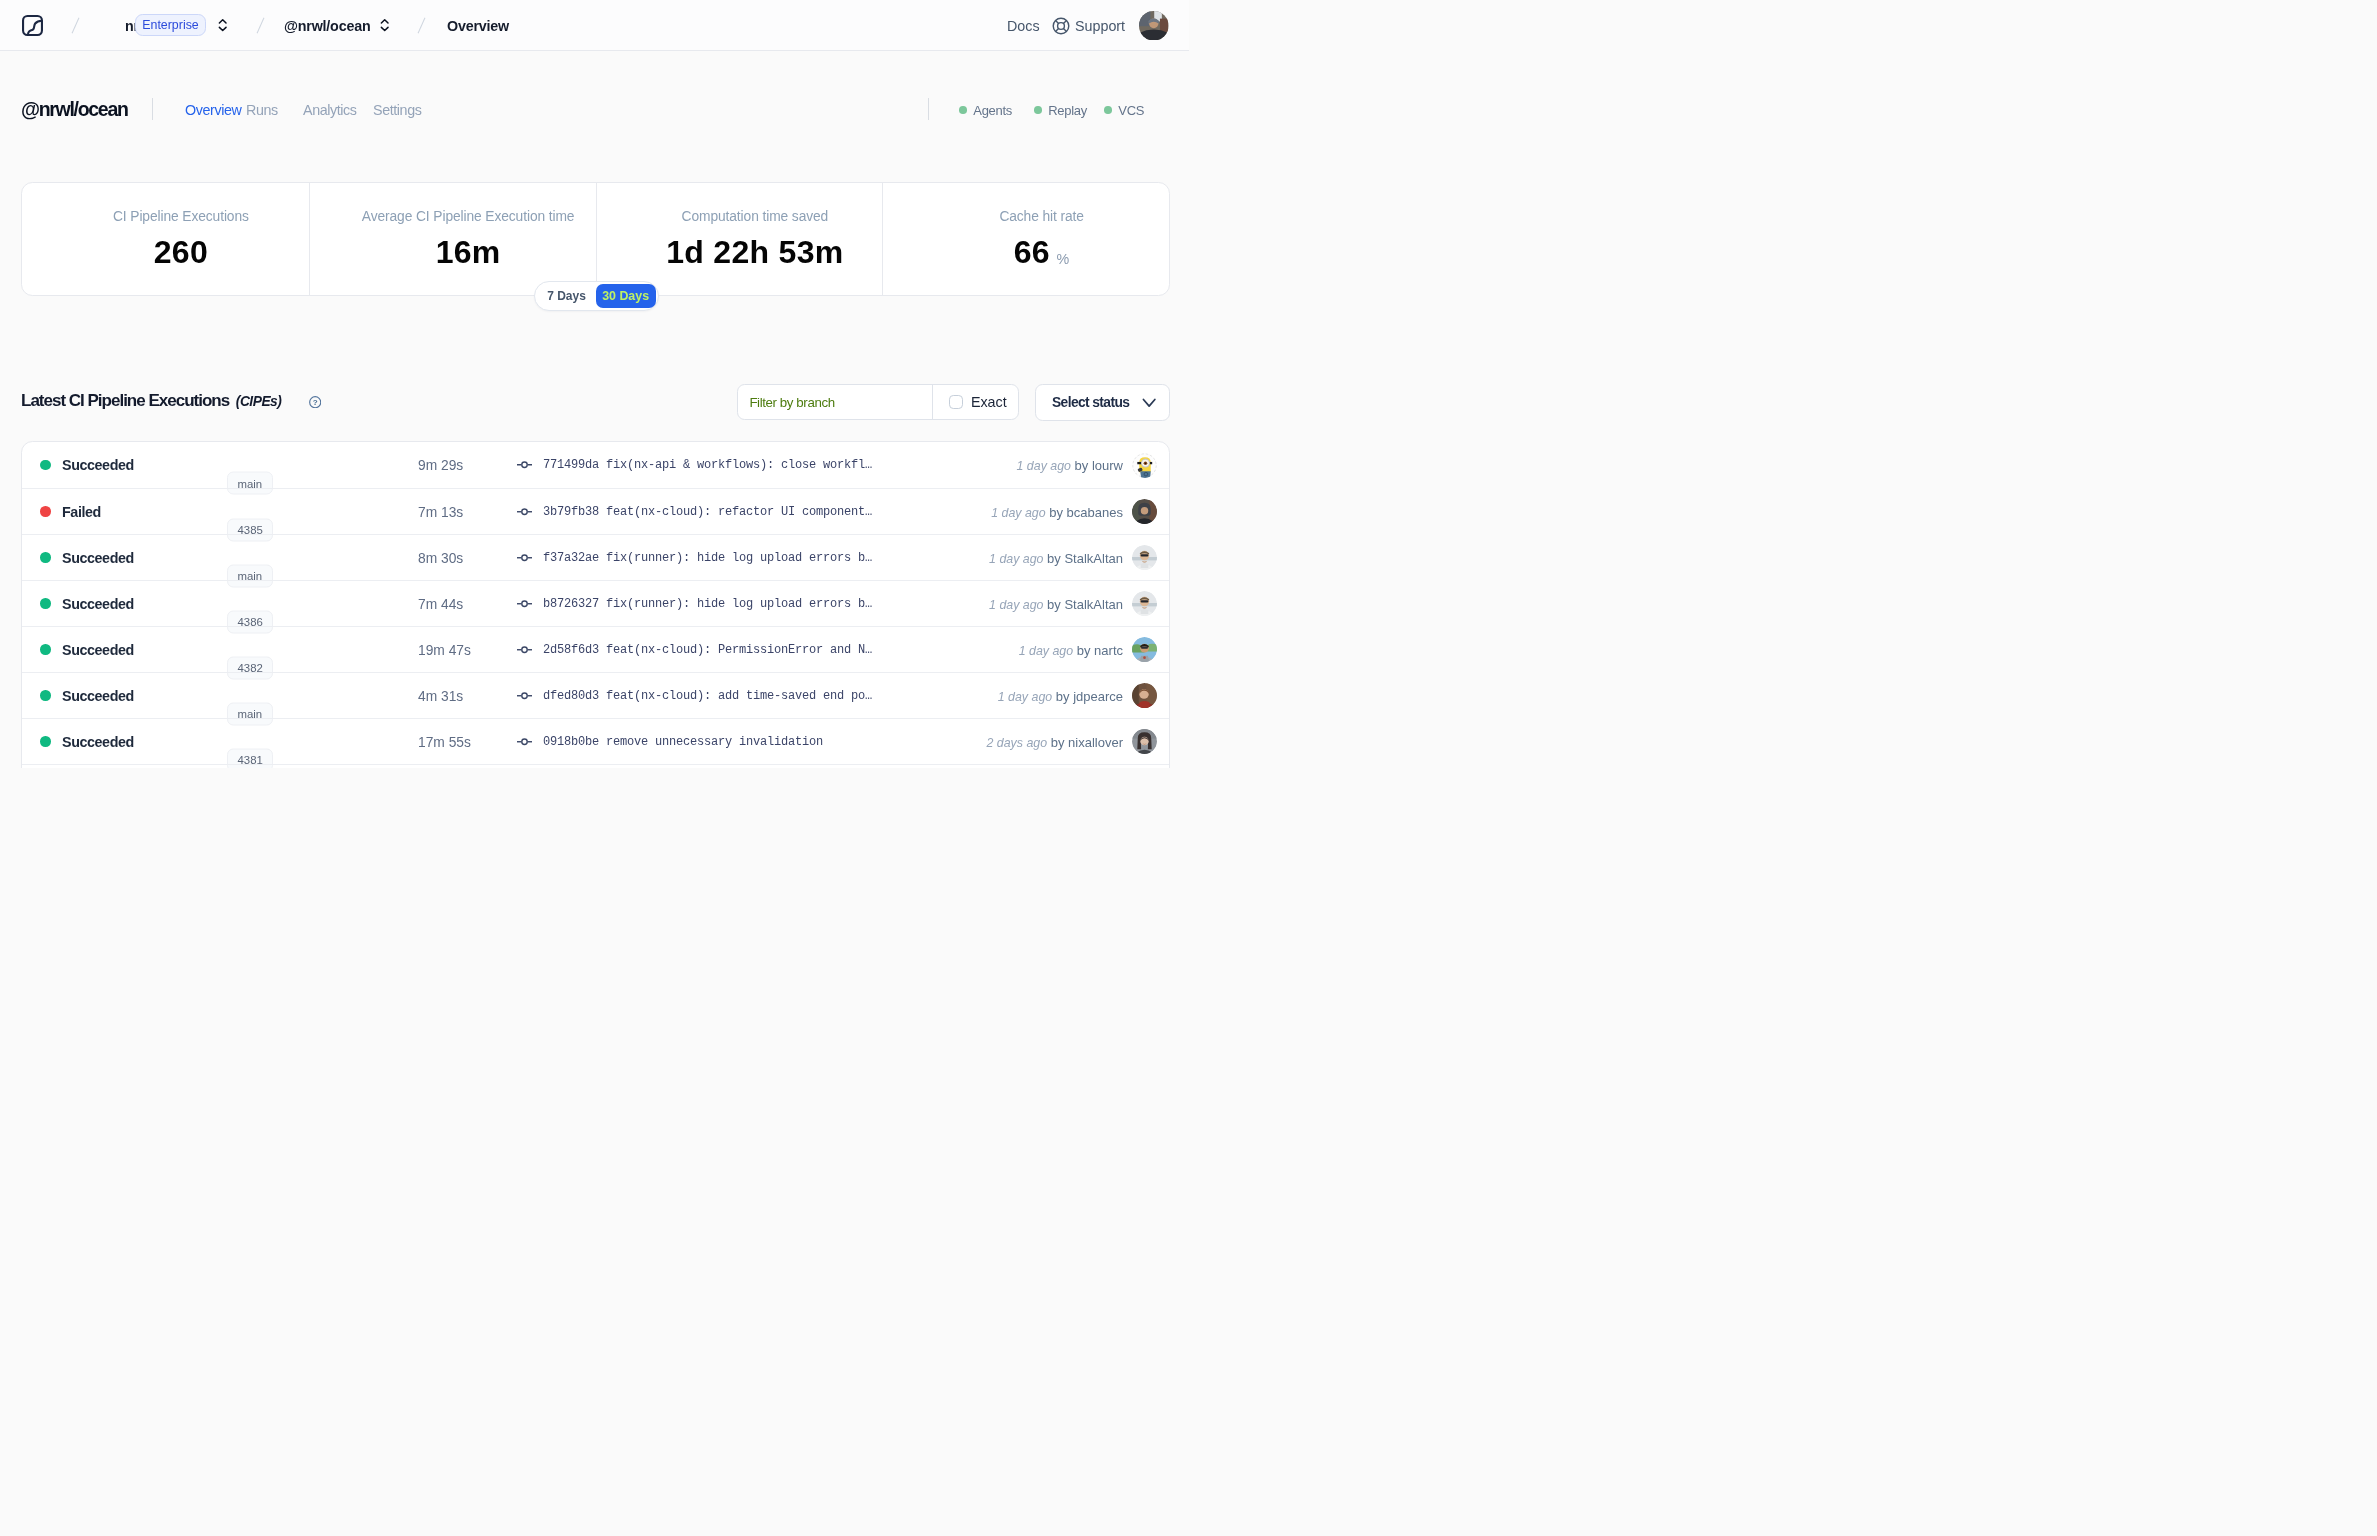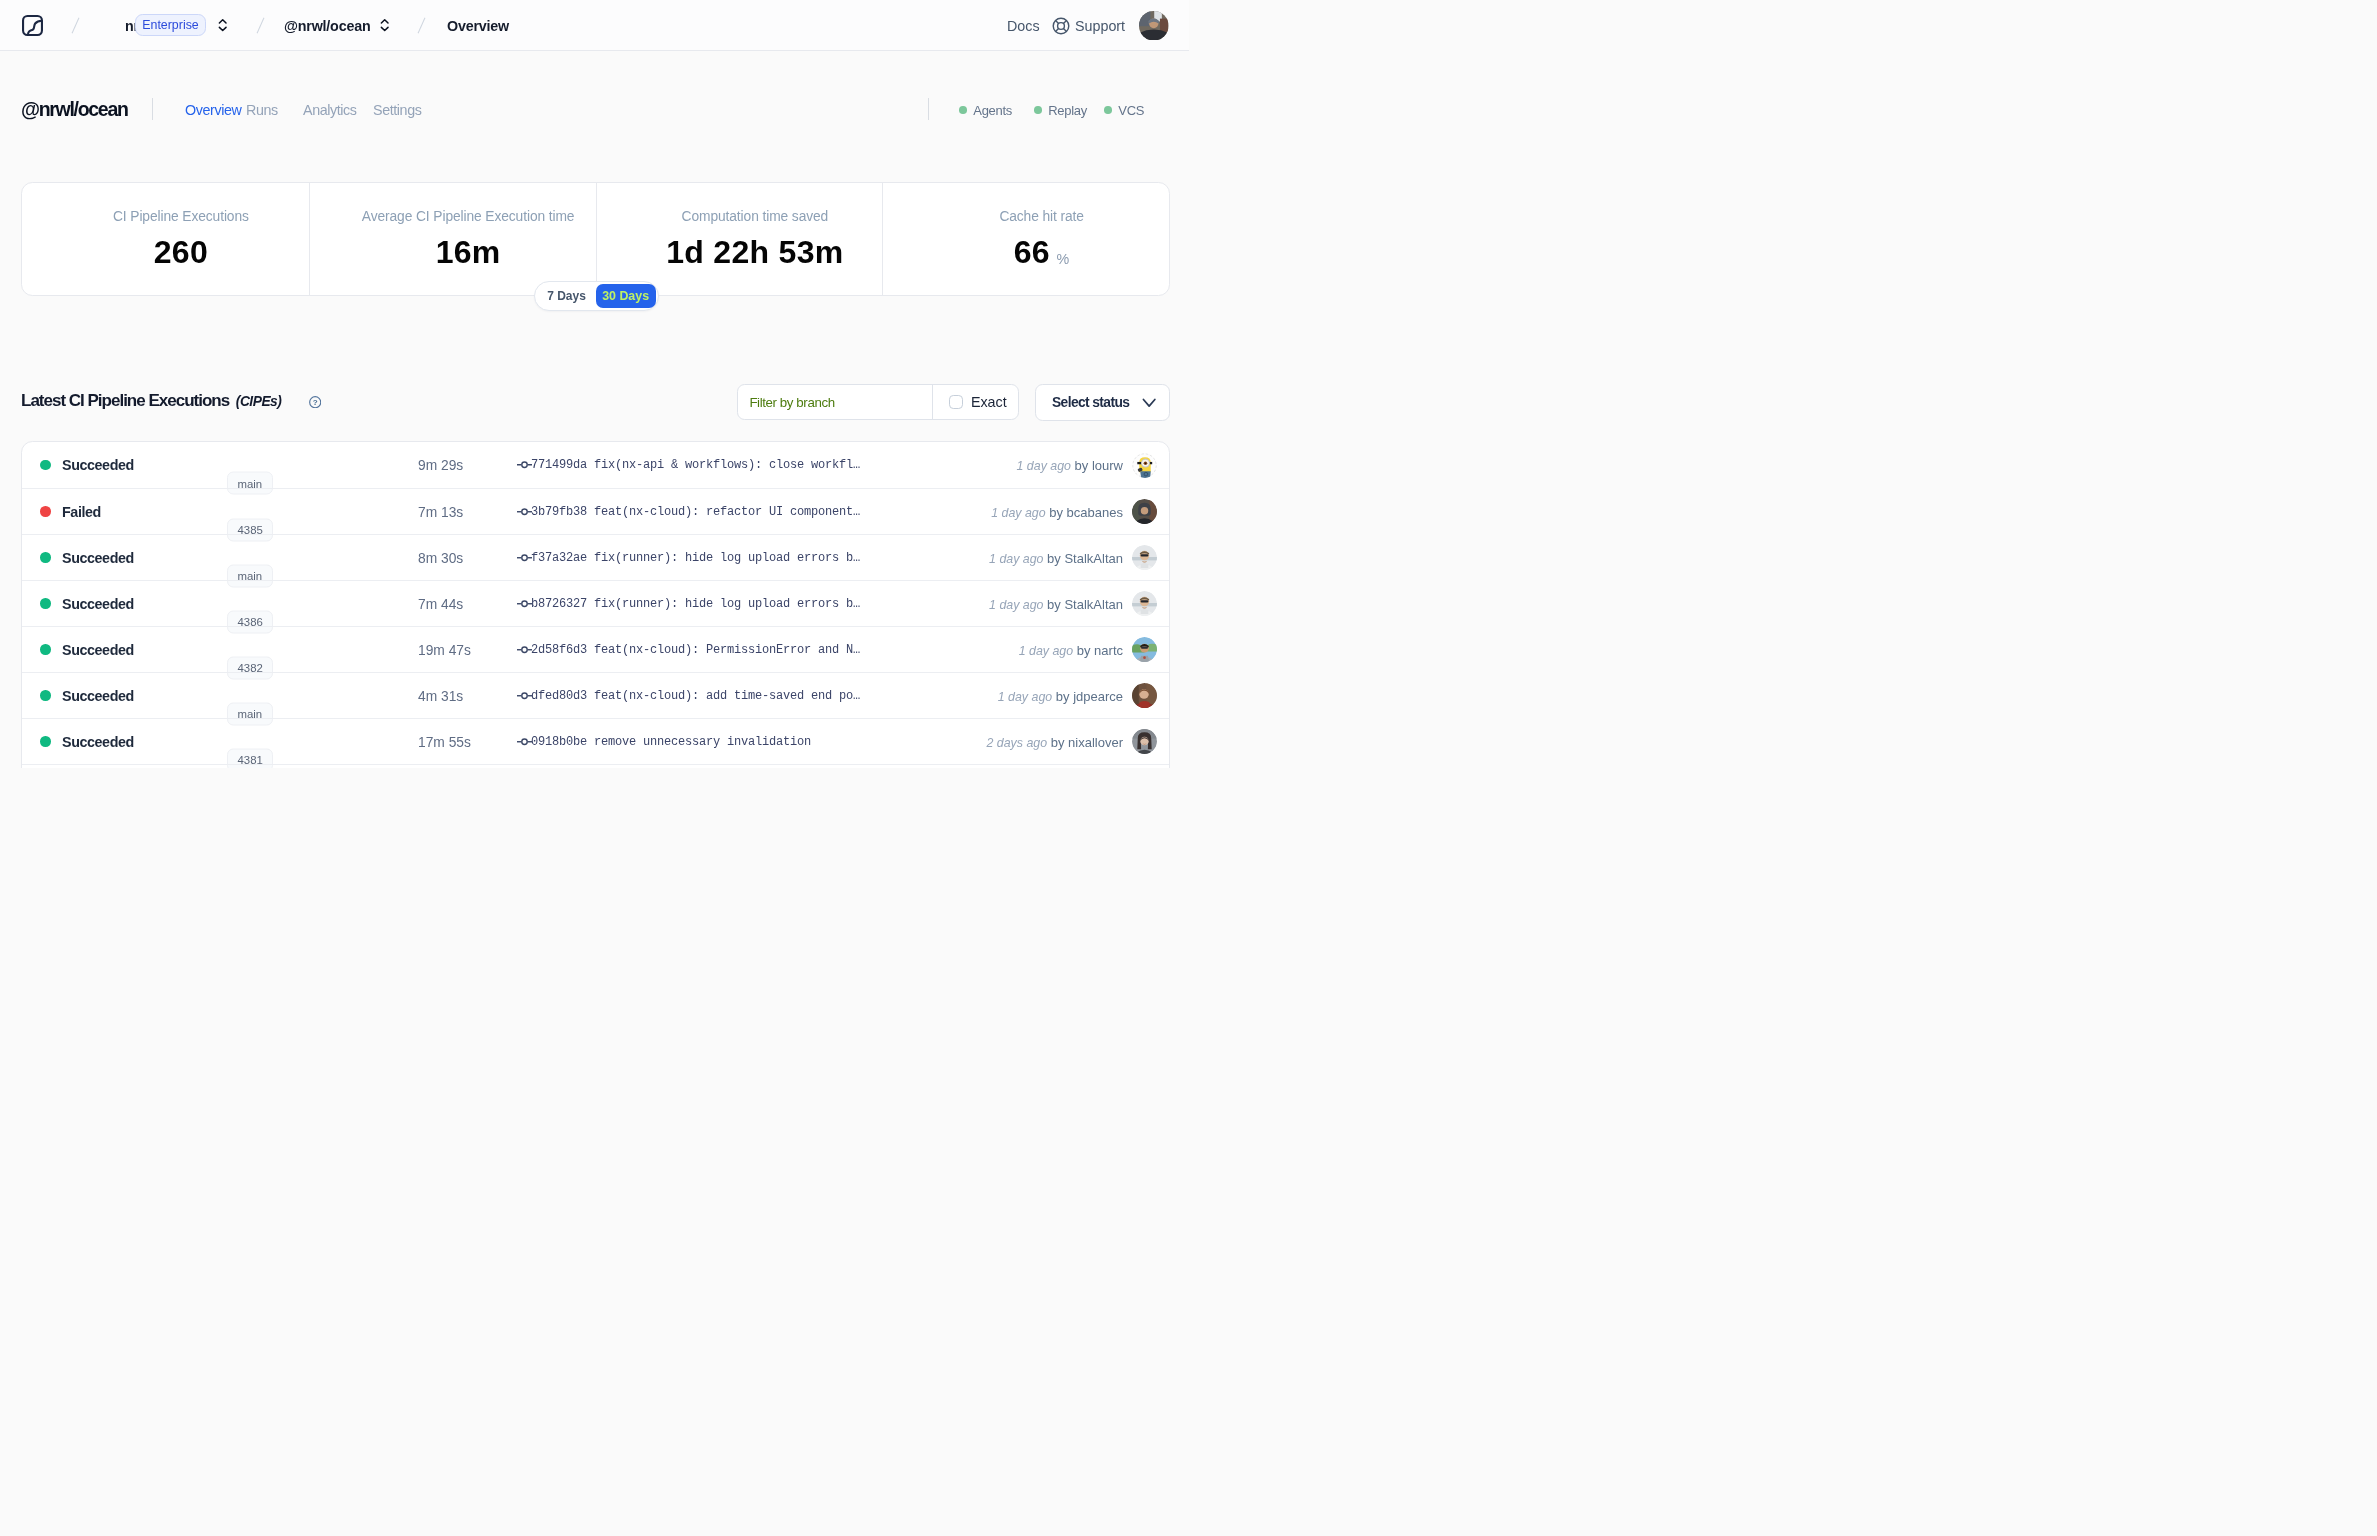--- a/index.html
+++ b/index.html
@@ -79,21 +79,21 @@
   overflow:hidden;
 }
 .row { position:relative; height:46px; }
 .row + .row { border-top:1px solid #eceef2; }
 .row .sdot { position:absolute; left:18px; top:50%; margin-top:-5.2px; width:10.5px; height:10.5px; border-radius:50%; background:#10b981; }
 .row .sdot.fail { background:#ef4444; }
 .row .sname { position:absolute; left:40px; top:50%; transform:translateY(-50%); font-size:14.3px; font-weight:600; color:#1e293b; letter-spacing:-0.4px; }
 .row .branch { position:absolute; left:205px; top:50%; transform:translateY(-50%); height:23px; padding:0 9.5px; background:#f8fafc; border:1px solid #eef0f4; border-radius:6.2px; font-size:11.4px; color:#5b6577; display:flex; align-items:center;margin-top:18px; }
 .row .dur { position:absolute; left:396px; top:50%; transform:translateY(-50%); font-size:13.8px; color:#5f6c84; }
 .row .cicon { position:absolute; left:495px; top:50%; margin-top:-4.8px; }
-.row .cmsg { position:absolute; left:509px; top:50%; transform:translateY(-50%); font-family:"Liberation Mono", monospace; font-size:12px; letter-spacing:-0.2px; color:#3b4468; white-space:pre; }
+.row .cmsg { position:absolute; left:521px; top:50%; transform:translateY(-50%); font-family:"Liberation Mono", monospace; font-size:12px; letter-spacing:-0.2px; color:#3b4468; white-space:pre; }
 .row .when { position:absolute; right:46px; top:50%; transform:translateY(-50%); font-size:13px; color:#5d7189; white-space:nowrap; }
 .row .when .ago { font-style:italic; color:#97a5b8; font-size:12.4px;margin-top:46px; }
 .row .av { position:absolute; left:1110px; top:50%; margin-top:-12.4px; width:25px; height:25px; border-radius:50%; overflow:hidden; }
 </style>
 </head>
 <body>
 
 <div class="header">
   <svg class="abs" style="left:22px; top:15px;" width="21" height="21" viewBox="0 0 22 22">
     <rect x="1.1" y="1.1" width="19.8" height="19.8" rx="4.6" fill="none" stroke="#1c2742" stroke-width="2.2"></rect>

